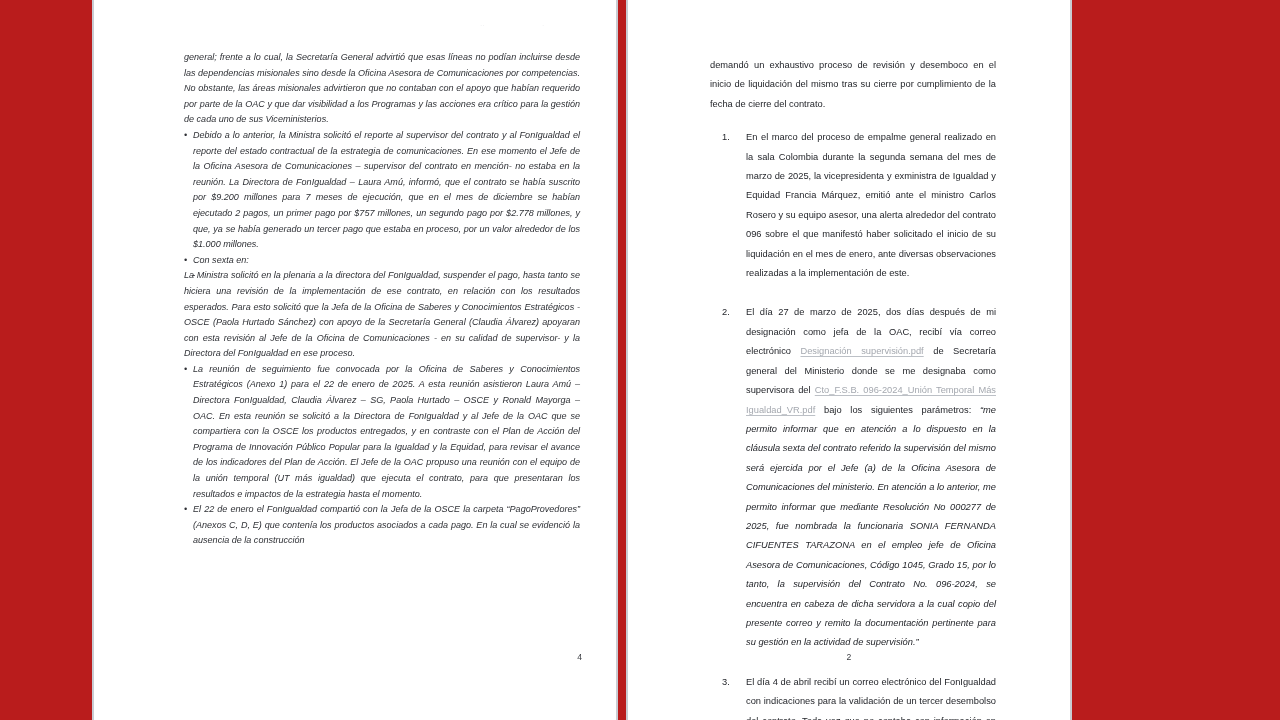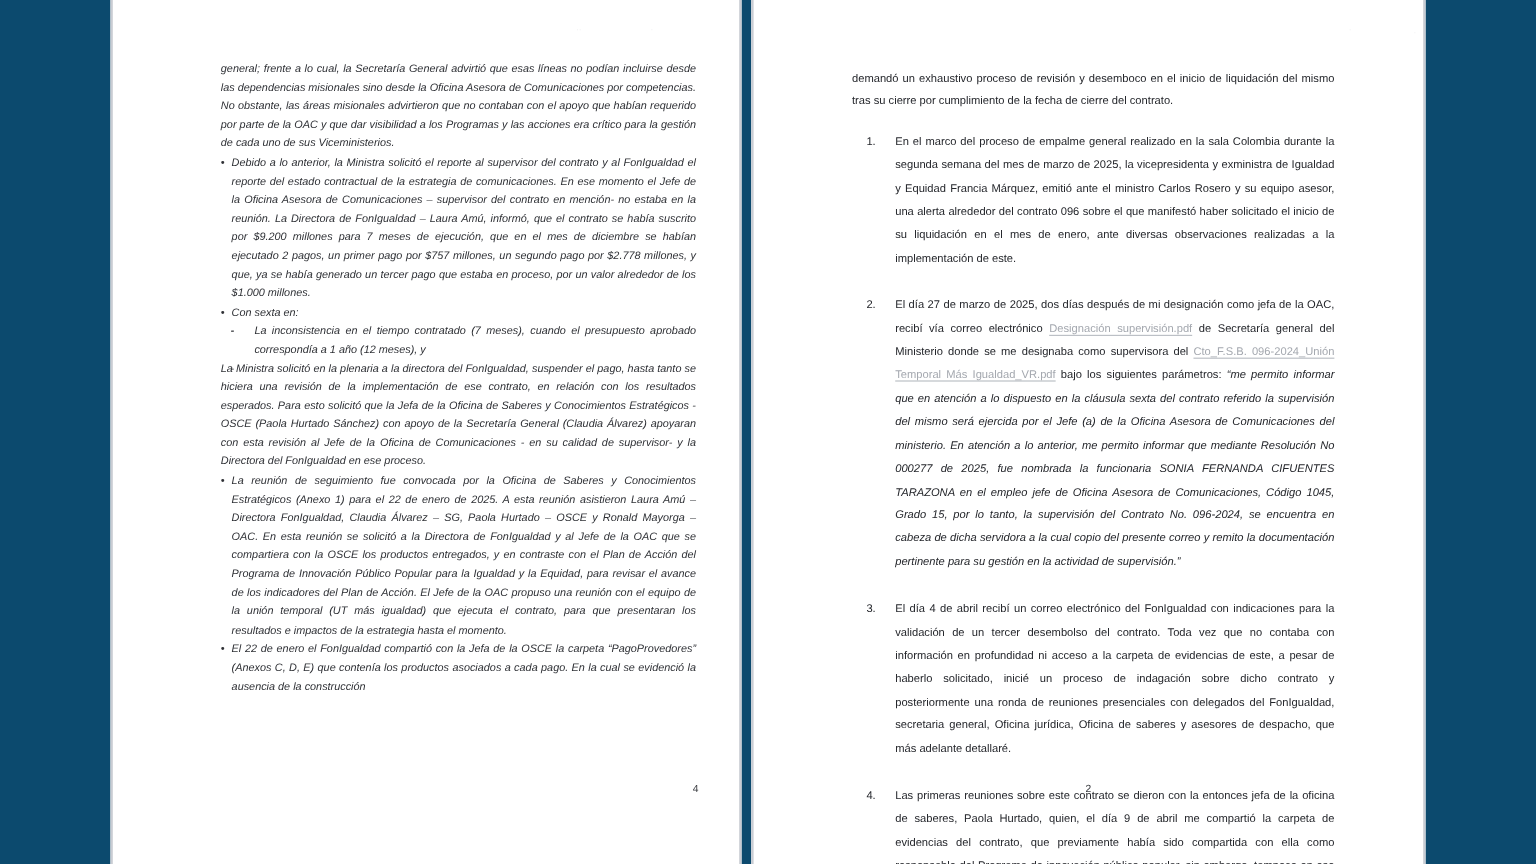--- a/index.html
+++ b/index.html
@@ -11,21 +11,21 @@
     height: 720px;
     overflow: hidden;
   }
   body {
     font-family: "Liberation Sans", sans-serif;
   }
   #viewer {
     position: relative;
     width: 1280px;
     height: 720px;
-    background: #0c4a6e;
+    background: #b91c1c;
     display: flex;
     align-items: flex-start;
   }
   .page {
     position: absolute;
     top: 0;
     background: #ffffff;
     height: 720px;
     box-sizing: border-box;
     overflow: hidden;
@@ -41,21 +41,21 @@
     top: 0; right: 0;
     width: 2px; height: 720px;
     background: #c9ccd3;
   }
   #page-left {
     left: 92px;
     width: 526px;
   }
   #page-right {
     left: 626px;
-    width: 562px;
+    width: 446px;
   }
   .page-body {
     position: absolute;
     box-sizing: border-box;
   }
   
   #left-body {
     left: 92px;
     right: 38px;
     top: 50px;
@@ -186,21 +186,20 @@
         <span class="bdot">•</span>
         <span>Con sexta en:</span>
       </p>
 
       <p class="p-dash">
         <span class="bdash">-</span>
       </p>
 
       <p class="p-dash">
         <span class="bdash">-</span>
-        <span>La inconsistencia en el tiempo contratado (7 meses), cuando el presupuesto aprobado correspondía a 1 año (12 meses), y</span>
       </p>
 
       <p class="p-dash">
         <span class="bdash">-</span>
       </p>
 
       <p class="p-plain">La Ministra solicitó en la plenaria a la directora del FonIgualdad, suspender el pago, hasta tanto se hiciera una revisión de la implementación de ese contrato, en relación con los resultados esperados. Para esto solicitó que la Jefa de la Oficina de Saberes y Conocimientos Estratégicos - OSCE (Paola Hurtado Sánchez) con apoyo de la Secretaría General (Claudia Álvarez) apoyaran con esta revisión al Jefe de la Oficina de Comunicaciones - en su calidad de supervisor- y la Directora del FonIgualdad en ese proceso.</p>
 
       <p class="p-bullet">
         <span class="bdot">•</span>

